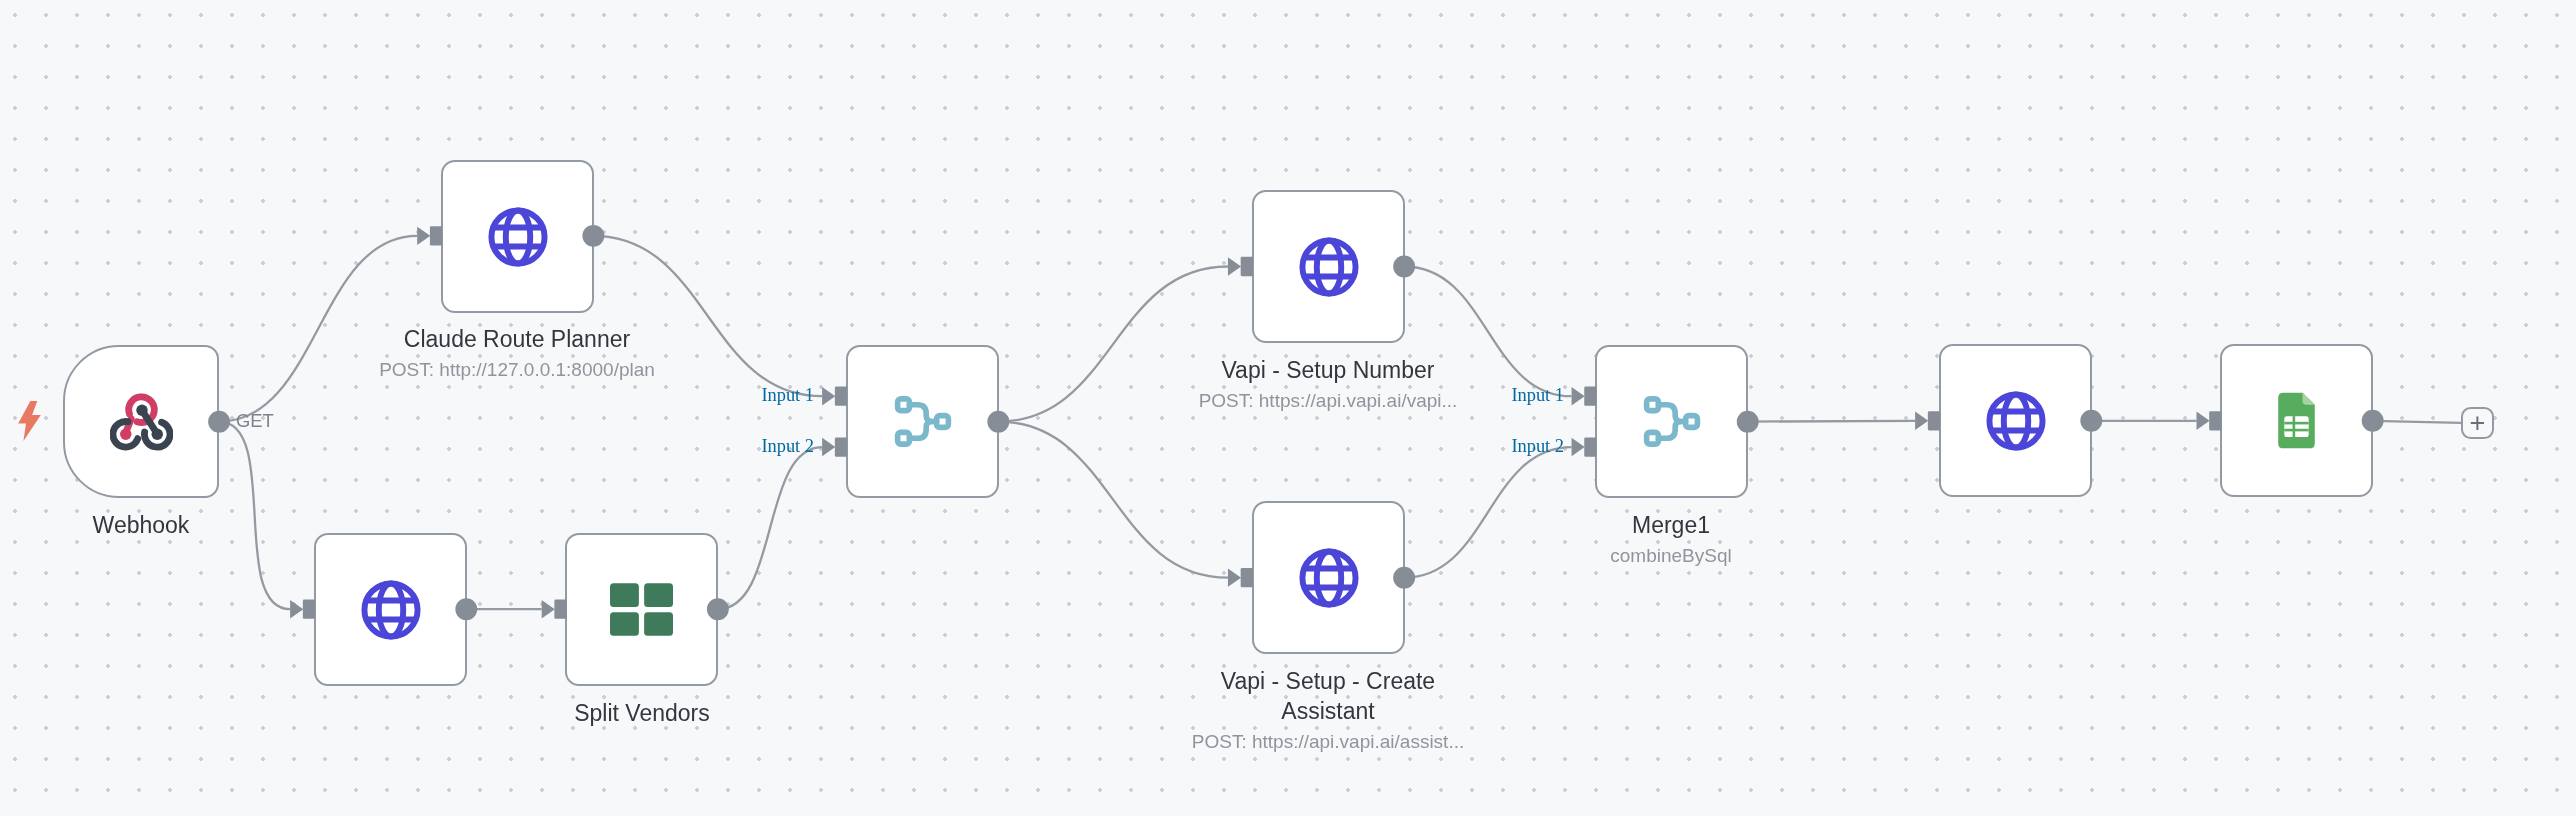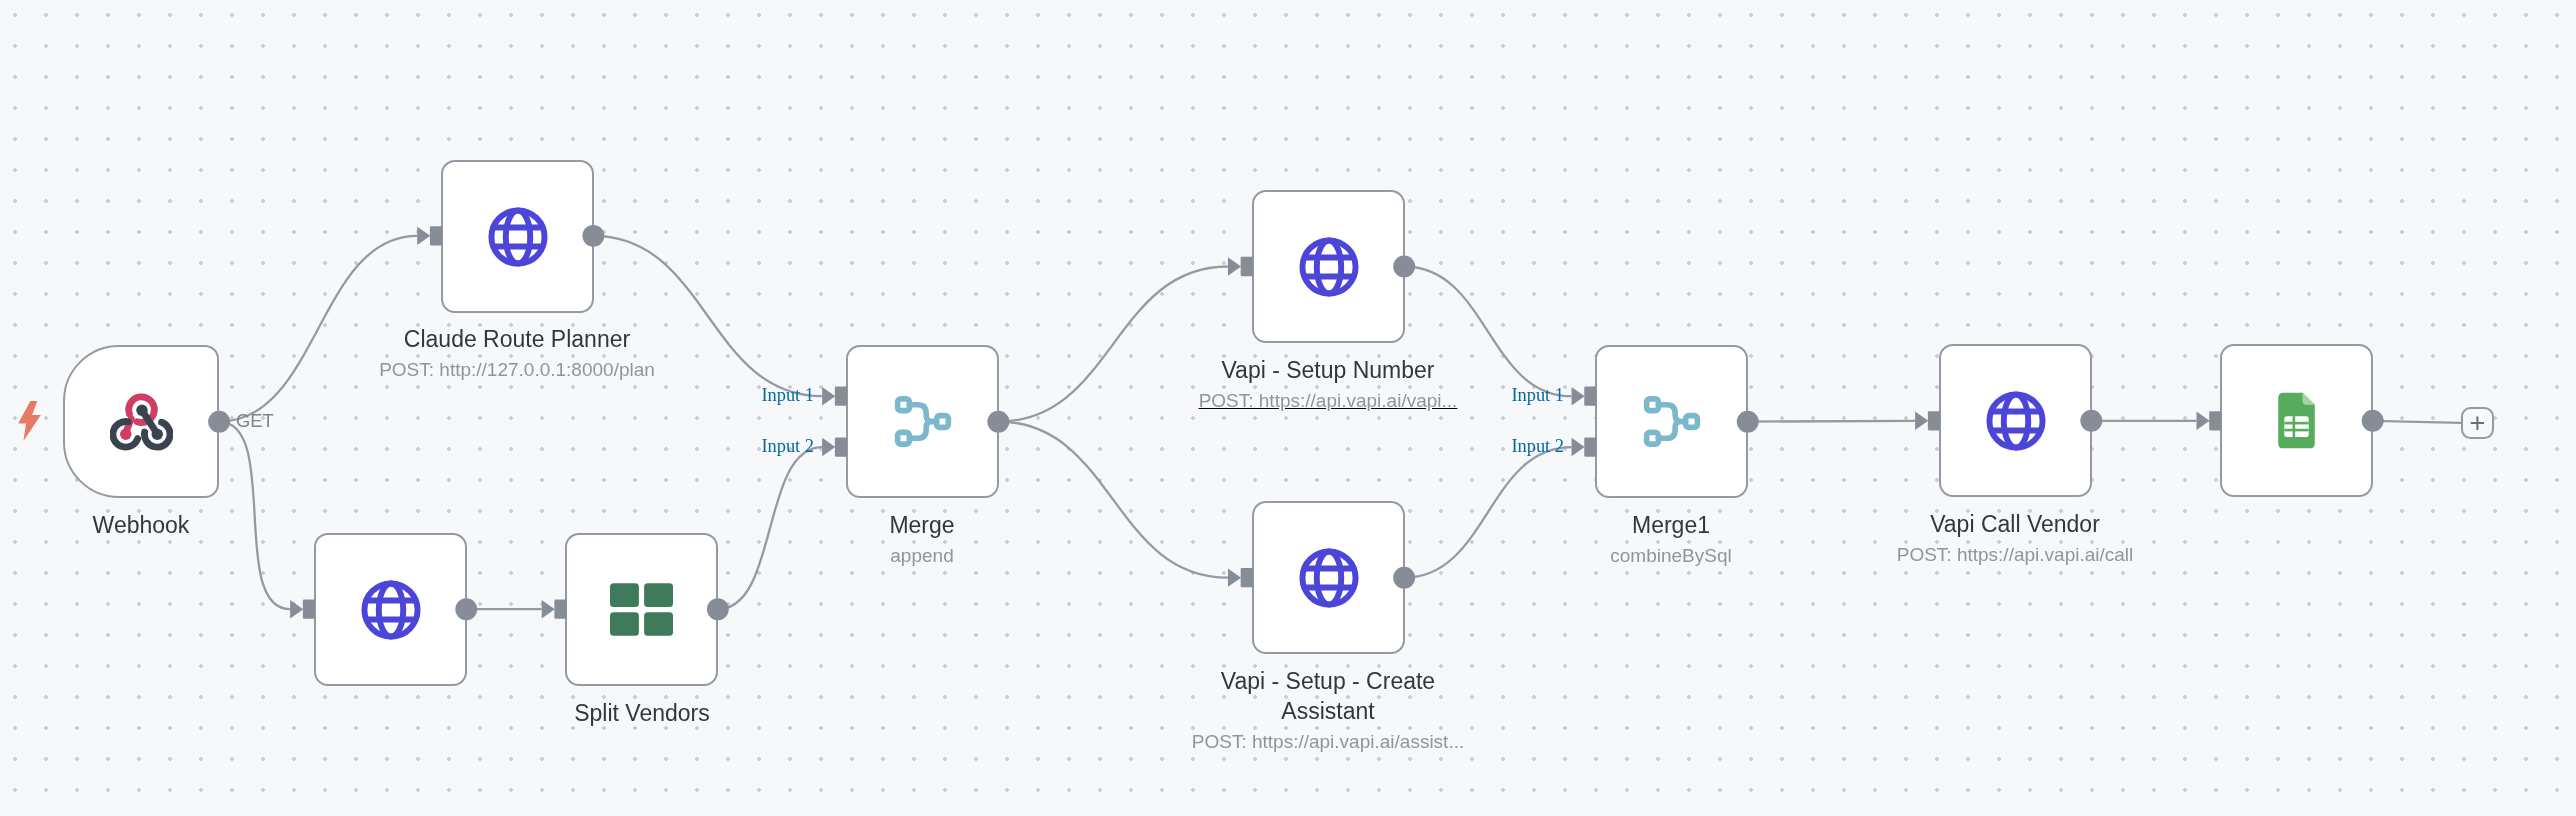--- a/index.html
+++ b/index.html
@@ -230,28 +230,26 @@
         <polygon points="2506,469.5 2506,490.5 2521,480"></polygon>
         <rect x="2520.5" y="469" width="14" height="22" rx="1.5"></rect>
       </g>
       <circle cx="2707" cy="480" r="12.5" fill="#868d97" style="pointer-events: auto;"></circle>
     </svg>
   <div id="overlay-layer" style="position:absolute;left:0;top:0;width:100%;height:100%;">
       <div class="node-label" style="left: -8px; top: 510px; width: 298px;"><div class="title">Webhook</div></div>
       <div class="out-label" style="left: 236px; top: 409px;">GET</div>
       <div class="node-label" style="left: 368px; top: 324px; width: 298px;"><div class="title">Claude Route Planner</div><div class="sub">POST: http://127.0.0.1:8000/plan</div></div>
       <div class="node-label" style="left: 493px; top: 698px; width: 298px;"><div class="title">Split Vendors</div></div>
-      <div class="node-label" style="left: 773px; top: 510px; width: 298px;"><div class="title">Merge</div><div class="sub">append</div></div>
       <div class="port-label" style="left: 700px; top: 384px;">Input 1</div>
       <div class="port-label" style="left: 700px; top: 435px;">Input 2</div>
-      <div class="node-label" style="left: 1179px; top: 355px; width: 298px; text-decoration: underline;"><div class="title">Vapi - Setup Number</div><div class="sub">POST: https://api.vapi.ai/vapi...</div></div>
+      <div class="node-label" style="left: 1179px; top: 355px; width: 298px;"><div class="title">Vapi - Setup Number</div><div class="sub">POST: https://api.vapi.ai/vapi...</div></div>
       <div class="node-label" style="left: 1179px; top: 666px; width: 298px;"><div class="title">Vapi - Setup - Create Assistant</div><div class="sub">POST: https://api.vapi.ai/assist...</div></div>
       <div class="node-label" style="left: 1522px; top: 510px; width: 298px;"><div class="title">Merge1</div><div class="sub">combineBySql</div></div>
       <div class="port-label" style="left: 1450px; top: 384px;">Input 1</div>
       <div class="port-label" style="left: 1450px; top: 435px;">Input 2</div>
-      <div class="node-label" style="left: 1866px; top: 509px; width: 298px;"><div class="title">Vapi Call Vendor</div><div class="sub">POST: https://api.vapi.ai/call</div></div>
       <div class="bolt" style="left: 17.5px; top: 401px;"><svg width="23" height="40" viewBox="0 0 26 46" fill="#e87a63">
        <path d="M14 0 L0 26 h9 L6 46 L26 16 h-10 L22 0 z"></path>
      </svg></div>
       <div class="plus-btn" style="left: 2461px; top: 407px; width: 33px; height: 32px;">+</div>
     </div>
 </div>
 
 
 </body></html>

